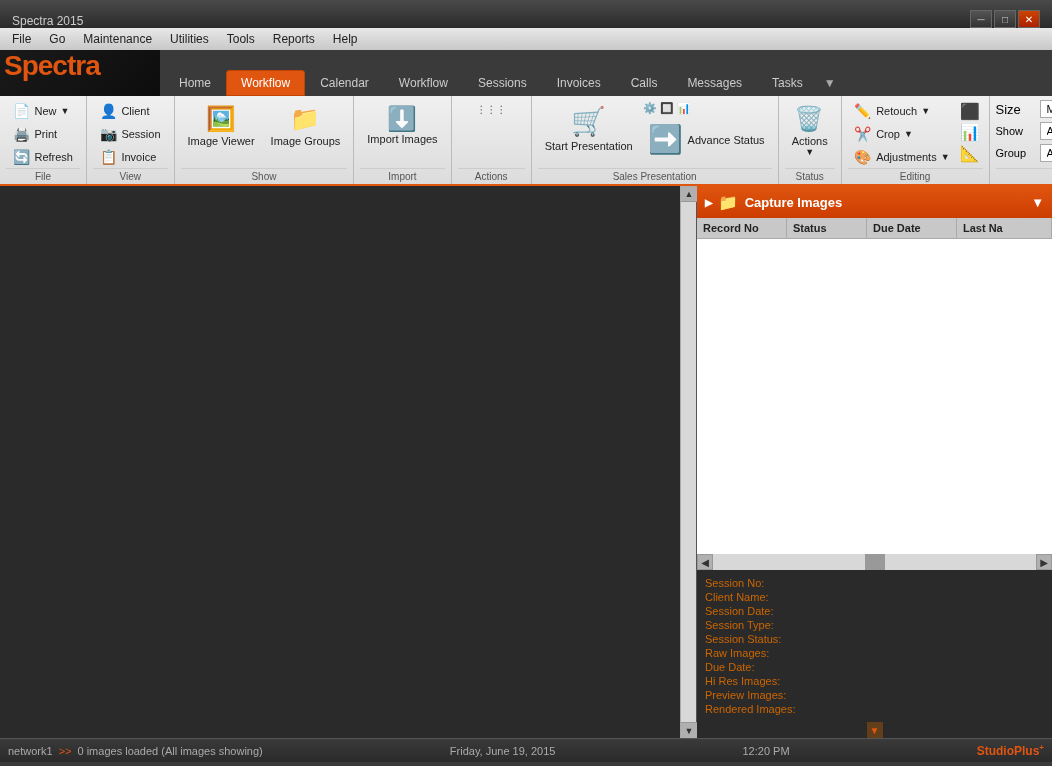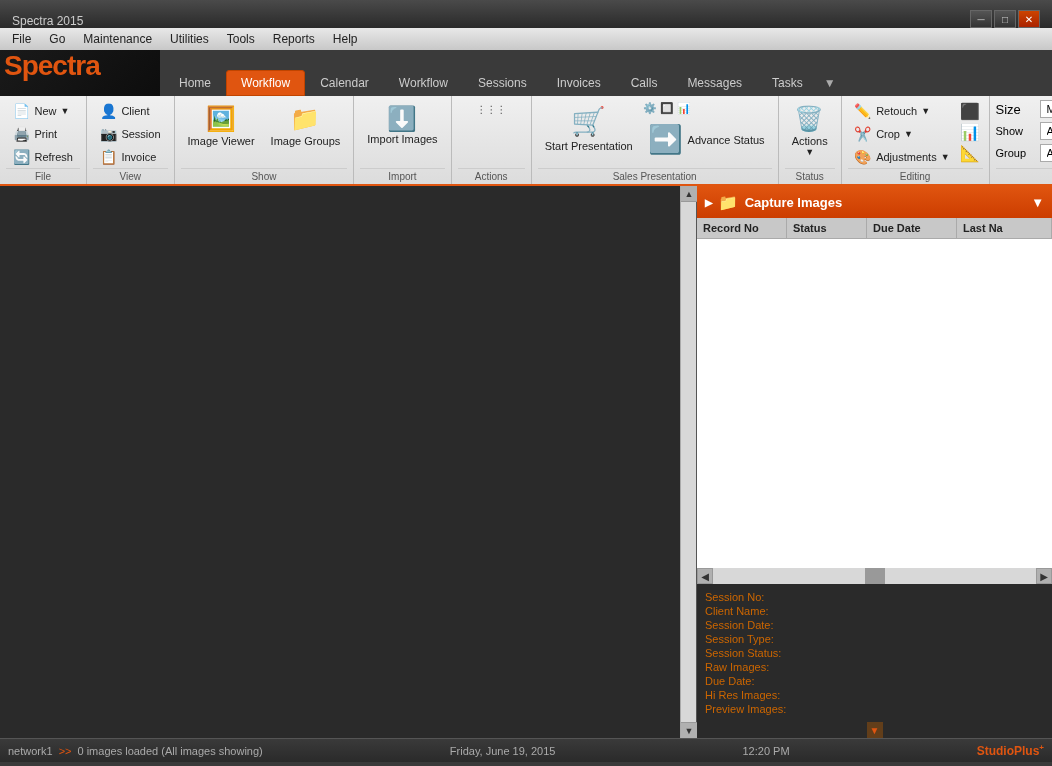--- a/index.html
+++ b/index.html
@@ -576,20 +576,23 @@
       </div>
       <div class="info-row">
         <span class="info-label">Due Date:</span>
       </div>
       <div class="info-row">
         <span class="info-label">Hi Res Images:</span>
       </div>
       <div class="info-row">
         <span class="info-label">Preview Images:</span>
       </div>
+      <div class="info-row">
+        <span class="info-label">Rendered Images:</span>
+      </div>
     </div>
 
     <div style="height:16px; background:#2a2a2a; display:flex; align-items:center; justify-content:center;">
       <div style="width:16px; height:16px; background:#c0600060; display:flex; align-items:center; justify-content:center; font-size:10px; color:#e05510;">▼</div>
     </div>
   </div>
 </div>
 
 <div id="status-bar">
   <div class="left">

